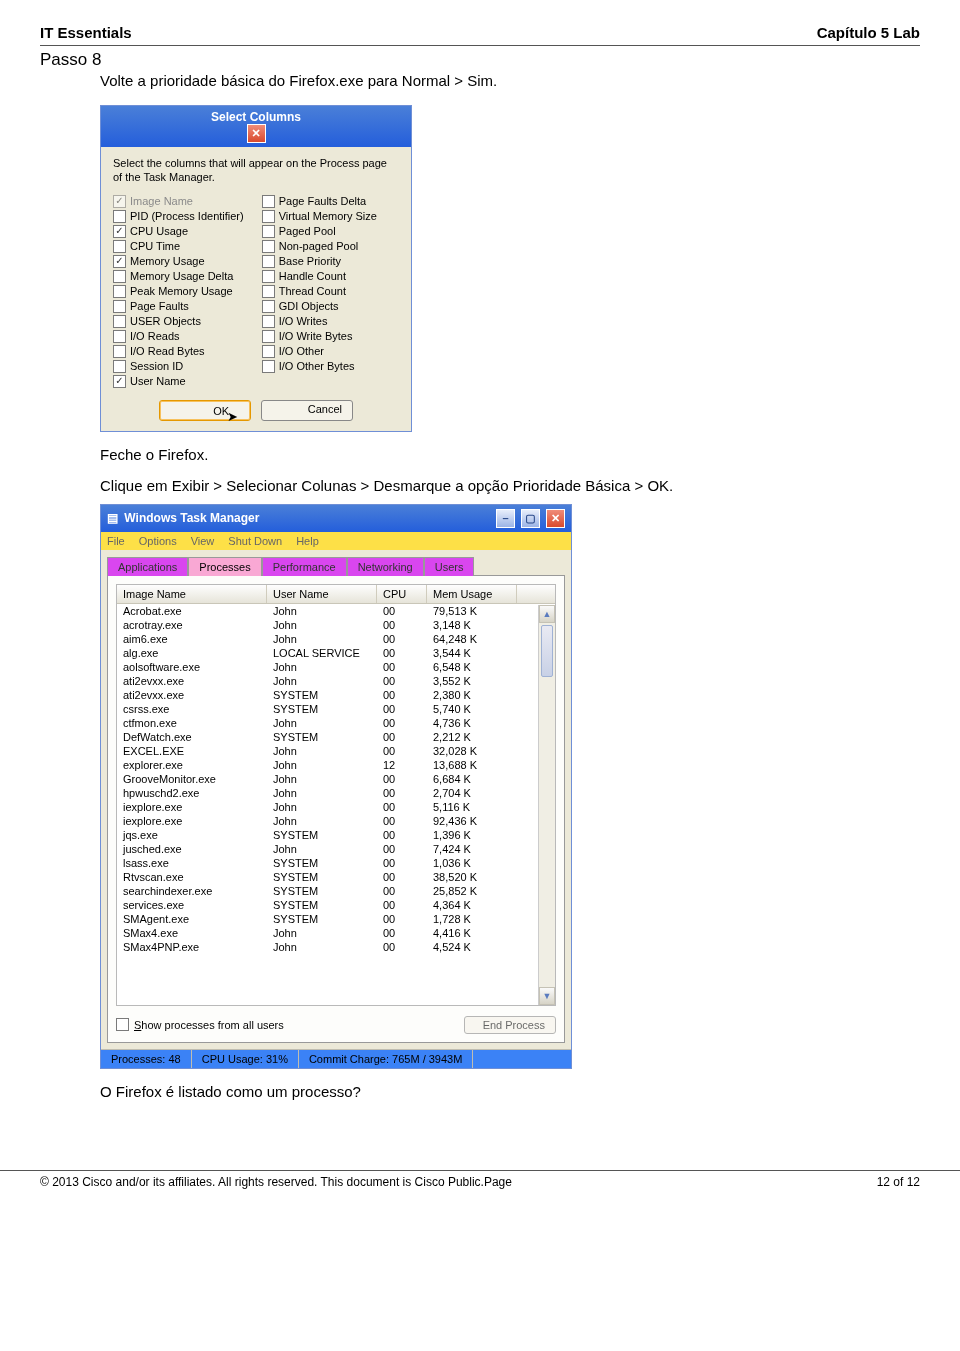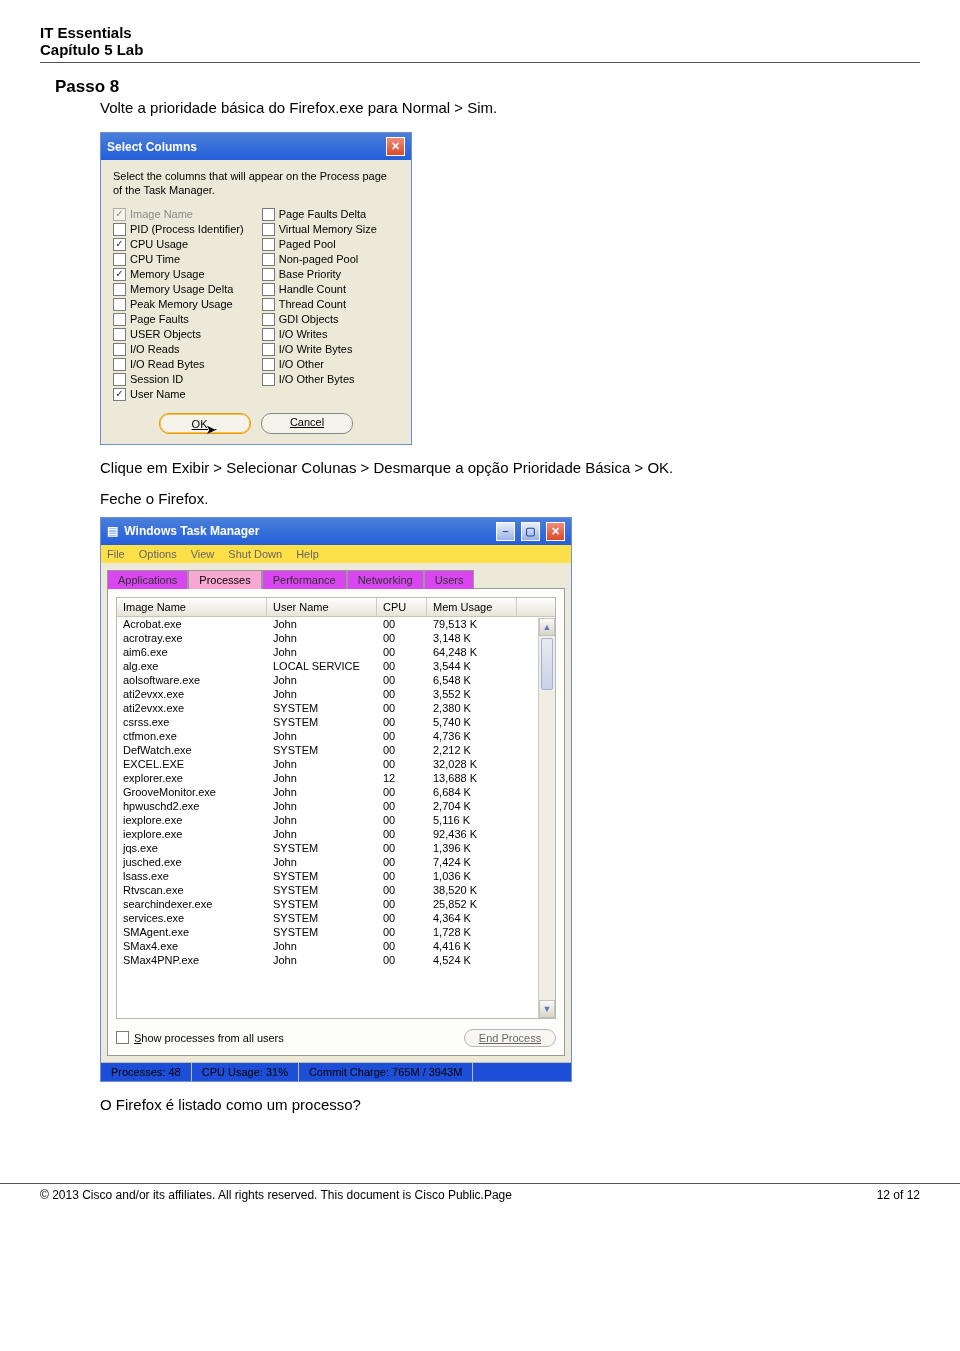--- a/index.html
+++ b/index.html
@@ -13,27 +13,26 @@
   .page {
     padding: 24px 40px 10px 40px;
   }
   .doc-header {
     display: flex;
     justify-content: space-between;
     font-weight: bold;
     font-size: 15px;
     border-bottom: 1px solid #555;
     padding-bottom: 4px;
-    margin-bottom: 14px;
-    flex-direction: column;
+    margin-bottom: 4px;
   }
   .step-title {
-    font-weight: bold;
+    font-weight: normal;
     font-size: 17px;
-    margin: 0 0 2px 15px;
+    margin: 0 0 2px 0;
   }
   .step-body {
     font-size: 15px;
     margin: 0 0 16px 60px;
   }
   .body-text {
     font-size: 15px;
     margin: 14px 0 10px 60px;
   }
 
@@ -49,20 +48,21 @@
   }
   .dlg-title {
     background: linear-gradient(#4a7fd8, #245edb);
     color: #fff;
     padding: 4px 6px;
     font-weight: bold;
     font-size: 12px;
     display: flex;
     justify-content: space-between;
     align-items: center;
+    flex-direction: column;
   }
   .dlg-close {
     width: 17px;
     height: 17px;
     background: linear-gradient(#f08c79,#d94a2e);
     border: 1px solid #fff;
     color: #fff;
     display: flex;
     align-items: center;
     justify-content: center;
@@ -111,24 +111,23 @@
     justify-content: center;
     gap: 10px;
     margin-top: 12px;
   }
   .btn {
     min-width: 70px;
     padding: 2px 10px;
     border: 1px solid #888;
     background: #f5f3ea;
     font-size: 11px;
-    text-align: center;
+    text-align: right;
     cursor: pointer;
-    border-radius: 10px;
-    text-decoration: underline;
+    border-radius: 3px;
   }
   .btn.focus {
     border: 1px solid #e59800;
     box-shadow: 0 0 0 1px #f7c15c inset;
   }
   .cursor-arrow {
     position: relative;
     top: 6px;
     left: -2px;
     font-size: 13px;
@@ -238,21 +237,21 @@
   }
   .scroll .down{position:absolute;bottom:0;left:0;right:0;}
   .under-list {
     display:flex;justify-content:space-between;align-items:center;
     margin-top:10px;
   }
   .chk2 {
     display:flex;align-items:center;gap:5px;font-size:11px;
   }
   .statusbar {
-    display:flex;border-top:1px solid #c0bdb0;background:#1d4ed8;
+    display:flex;border-top:1px solid #c0bdb0;background:#3b82f6;
     font-size:11px;
   }
   .statusbar .seg {
     padding:3px 10px;border-right:1px solid #c0bdb0;
   }
   .footer {
     display:flex;justify-content:space-between;
     font-size:12px;padding:4px 40px 10px 40px;
     border-top:1px solid #555;
     margin-top:50px;
@@ -386,22 +385,22 @@
       </div>
       <div class="dlg-buttons">
         <div class="btn focus">
           <span>OK</span><span class="cursor-arrow">➤</span>
         </div>
         <div class="btn">Cancel</div>
       </div>
     </div>
   </div>
 
+  <div class="body-text">Feche o Firefox.</div>
   <div class="body-text">Clique em Exibir &gt; Selecionar Colunas &gt; Desmarque a opção Prioridade Básica &gt; OK.</div>
-  <div class="body-text">Feche o Firefox.</div>
 
   <div class="tm">
     <div class="tm-title">
       <span>▤</span>
       <span>Windows Task Manager</span>
       <span class="spacer"></span>
       <span class="tbtn">–</span>
       <span class="tbtn">▢</span>
       <span class="tbtn close">✕</span>
     </div>

